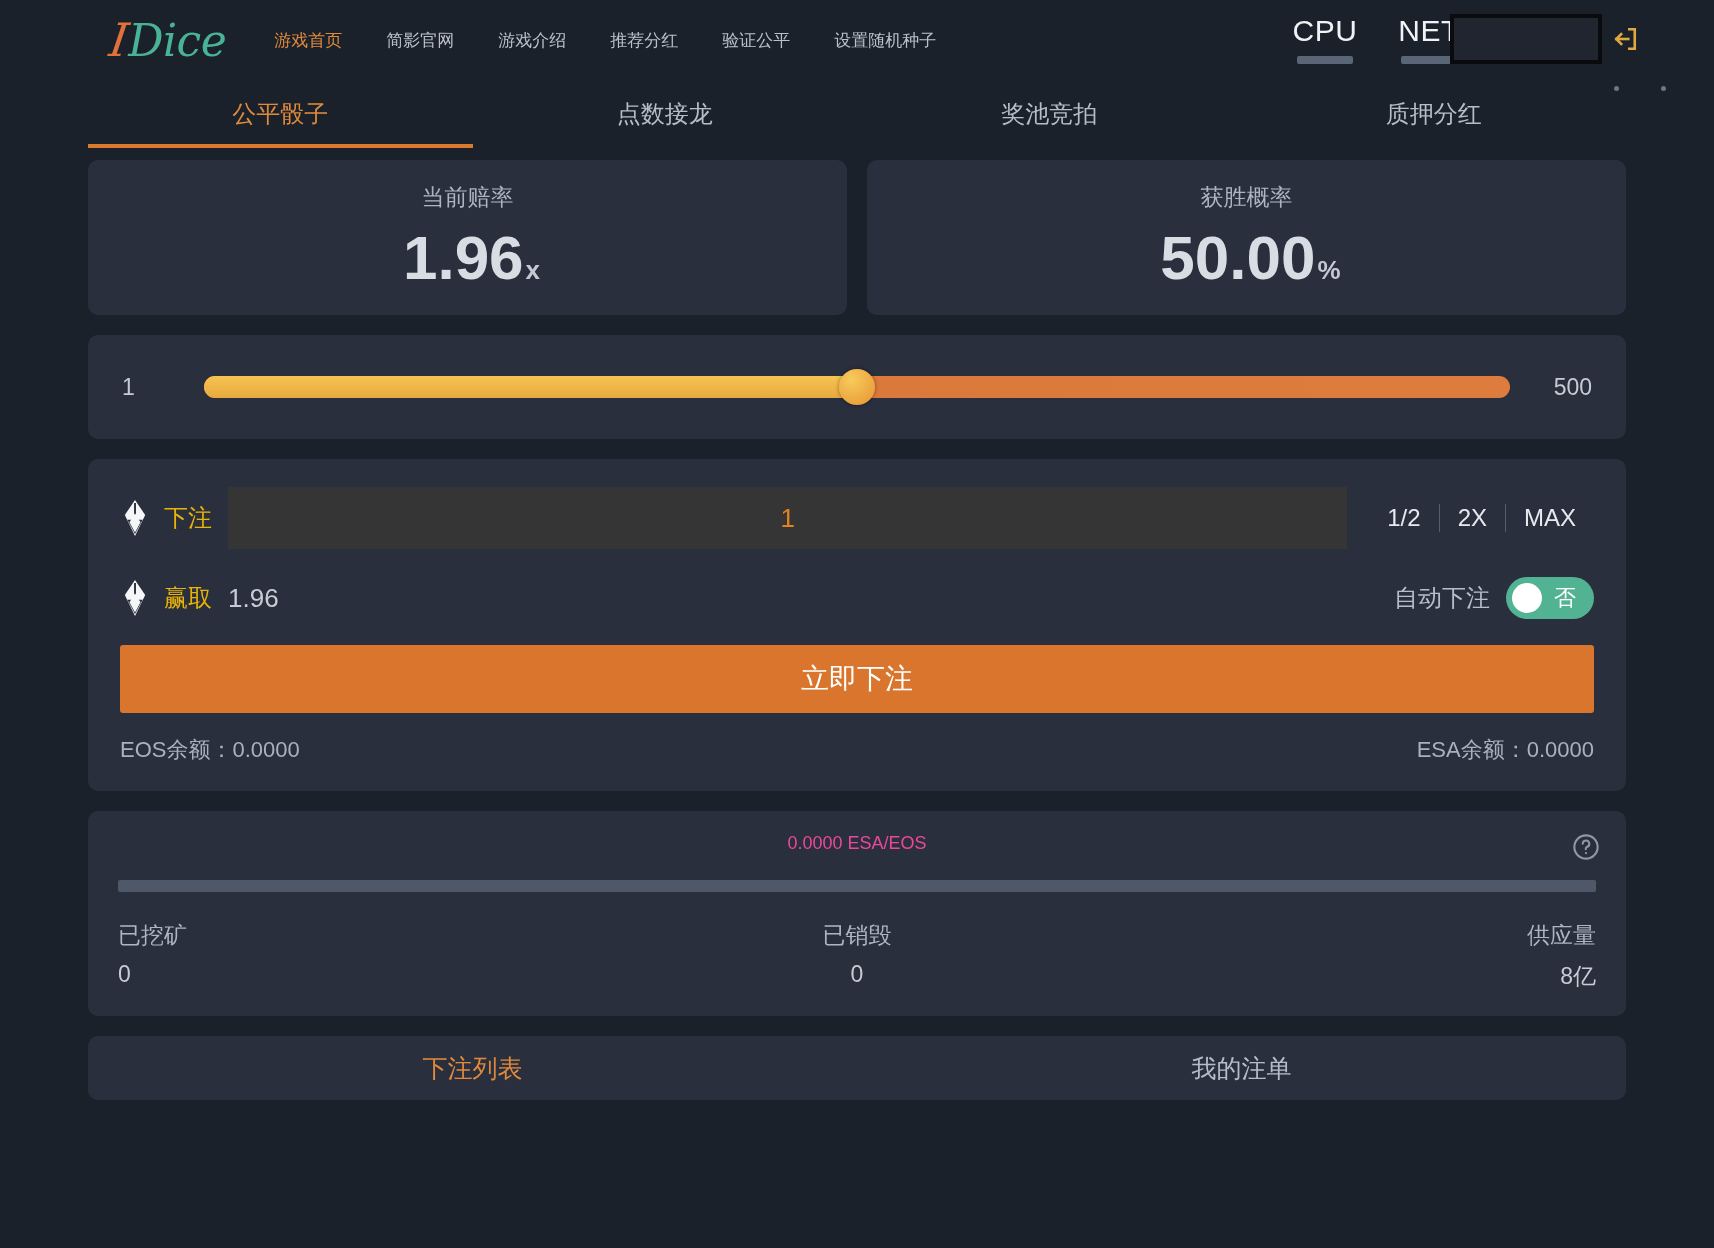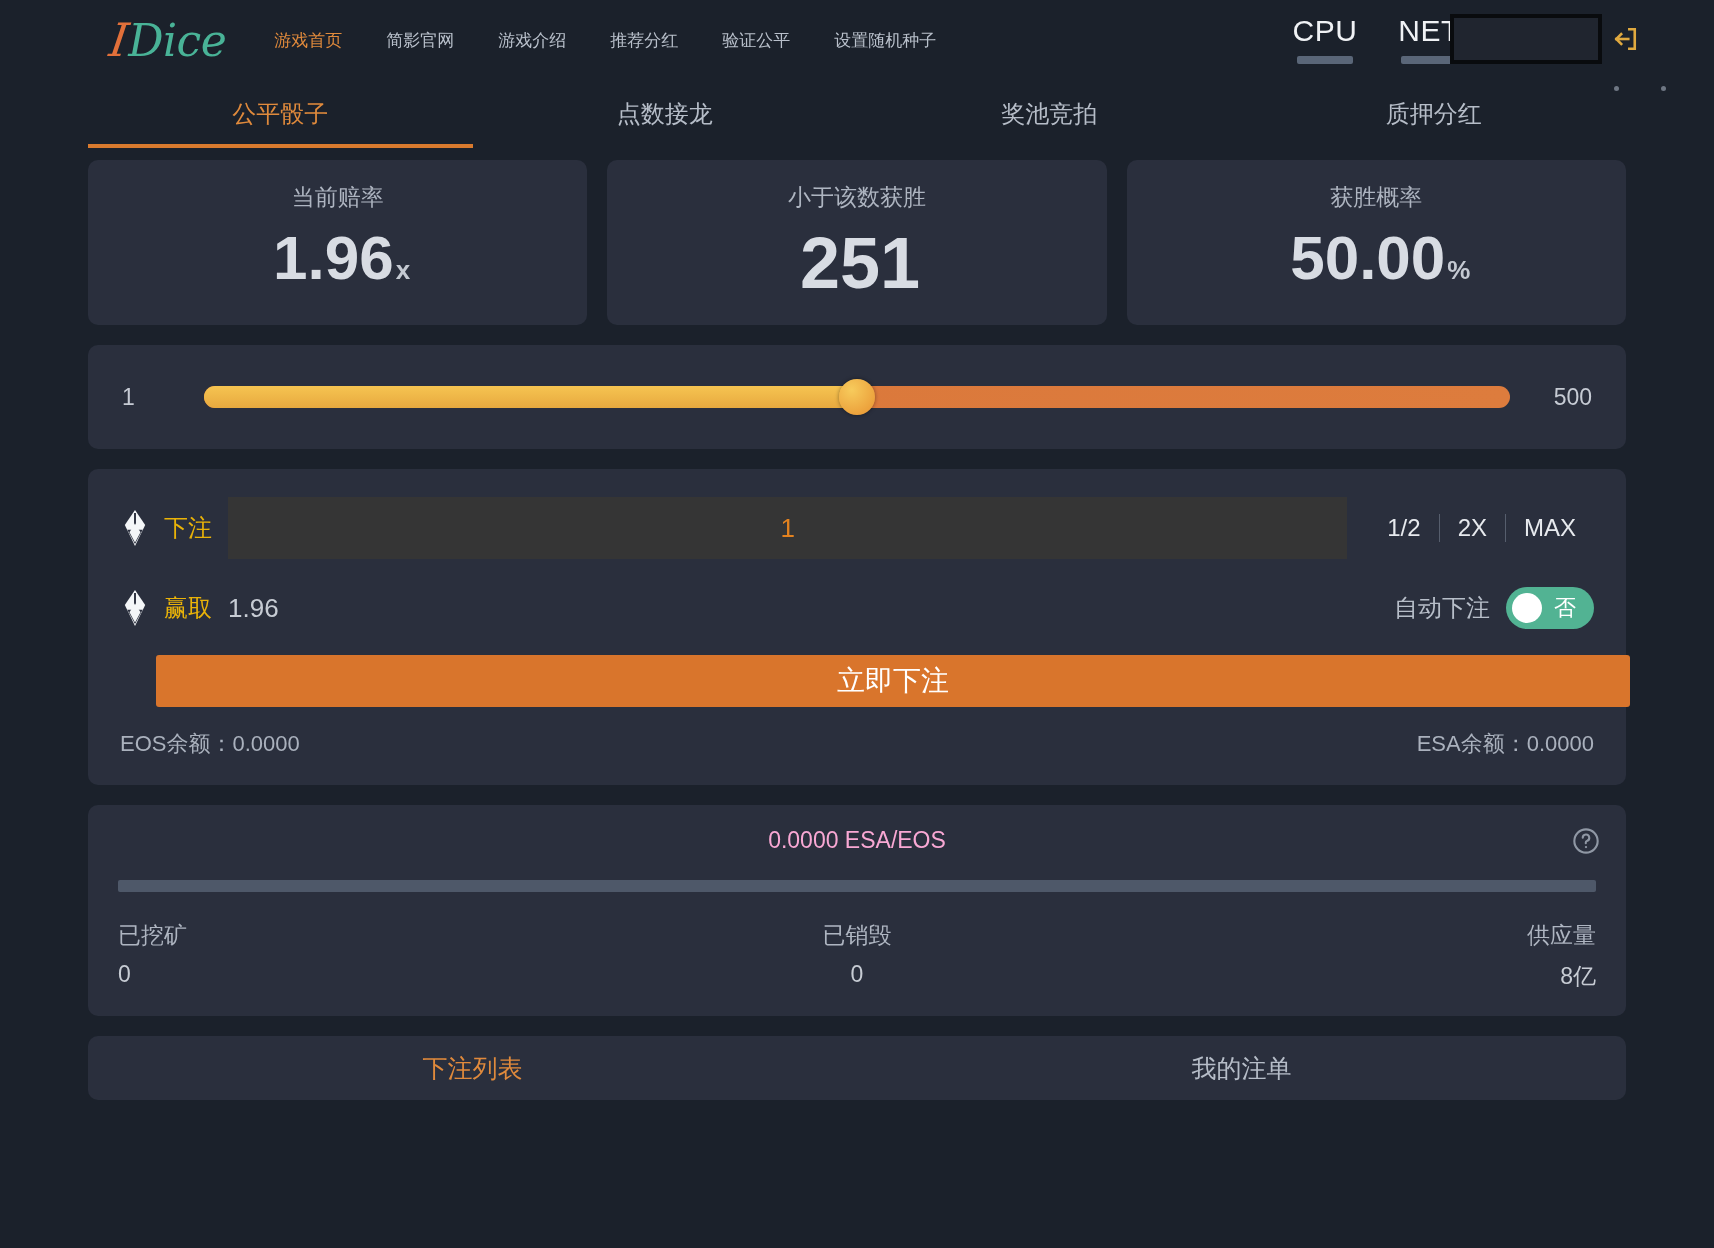--- a/index.html
+++ b/index.html
@@ -137,37 +137,36 @@
   .toggle {
     width: 88px; height: 42px; border-radius: 21px; background: #52b393;
     display: flex; align-items: center; padding: 0 6px; cursor: pointer;
   }
   .toggle-knob {
     width: 30px; height: 30px; border-radius: 50%; background: #fff; flex: none;
   }
   .toggle-text { flex: 1; text-align: center; font-size: 22px; color: #ffffff; }
 
   .bet-button {
-    margin-top: 26px; width: 100%; height: 52px;
+    margin-top: 26px; width: 100%; height: 68px;
     background: #d9752c; border: none; border-radius: 3px;
     color: #ffffff; font-size: 28px; cursor: pointer;
     font-family: Liberation Serif, serif;
-    margin-left: 36px;
   }
   .balance-row {
     display: flex; justify-content: space-between; margin-top: 22px;
     font-size: 22px; color: #aab1bd;
   }
 
   
   .mine-panel {
     background: #2a2f3d; border-radius: 10px; margin-top: 20px;
     padding: 22px 30px 24px; position: relative;
   }
-  .mine-top { text-align: center; font-size: 23px; color: #f9a8d4; }
+  .mine-top { text-align: center; font-size: 18px; color: #ec4899; }
   .help-icon {
     position: absolute; right: 26px; top: 22px;
     width: 28px; height: 28px; cursor: pointer;
   }
   .mine-bar {
     margin-top: 26px; height: 12px; border-radius: 2px; background: #4e5869;
   }
   .mine-stats { display: flex; margin-top: 28px; }
   .mine-col { flex: 1; }
   .mine-col.c { text-align: center; }
@@ -237,24 +236,20 @@
     <div class="tab">奖池竞拍</div>
     <div class="tab">质押分红</div>
   </div>
 
   <div class="content">
 
     <div class="stat-row">
       <div class="stat-card">
         <div class="stat-title">当前赔率</div>
         <div class="stat-value"><span>1.96</span><span class="unit">x</span></div>
-      </div>
-      <div class="stat-card">
-        <div class="stat-title">小于该数获胜</div>
-        <div class="stat-value big"><span>251</span><span class="unit"></span></div>
       </div>
       <div class="stat-card">
         <div class="stat-title">获胜概率</div>
         <div class="stat-value"><span>50.00</span><span class="unit">%</span></div>
       </div>
     </div>
 
     <div class="slider-panel">
       <div class="slider-min">1</div>
       <div class="slider-track">

